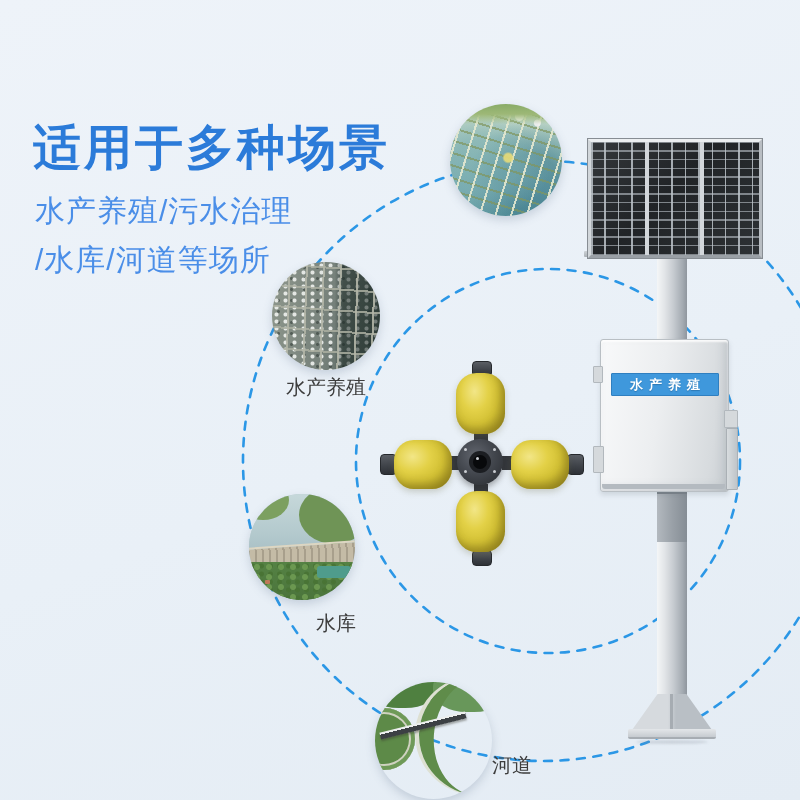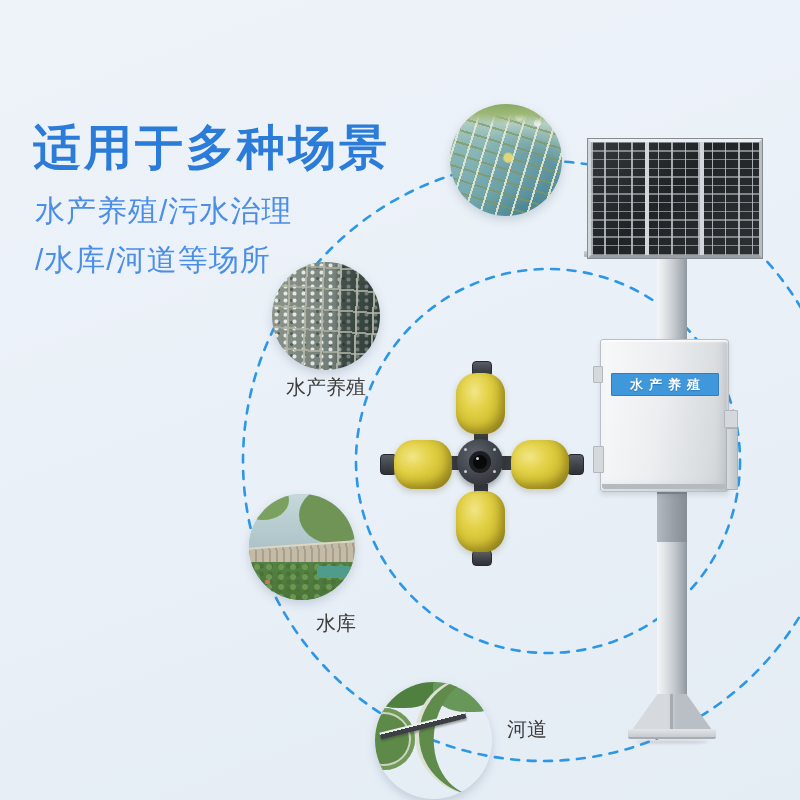--- a/index.html
+++ b/index.html
@@ -76,21 +76,21 @@
   .riv-left-park{left:-22px;top:26px;width:62px;height:62px;background:#5d8a48;border-radius:50%;
     box-shadow:inset 0 0 0 4px #6f9a58,inset 0 0 0 6px #cfd2c0;}
   .riv-right-bank{right:-52px;top:-6px;width:110px;height:120px;border-radius:50%;
     border-left:15px solid #5f8c4a;box-shadow:-4px 0 0 #dde0d2;transform:rotate(8deg);}
   .riv-bridge{left:4px;top:40px;width:88px;height:7px;transform:rotate(-14deg);
     background:linear-gradient(180deg,#eceeee 0 2px,#3c4044 2px 100%);box-shadow:0 2px 2px rgba(60,60,50,.4);}
 
   .lbl-aqua{left:450px;top:226px;width:112px;}
   .lbl-sewage{left:272px;top:374px;width:108px;}
   .lbl-reservoir{left:288px;top:610px;width:96px;}
-  .lbl-river{left:492px;top:716px;width:70px;text-align:center;}
+  .lbl-river{left:492px;top:752px;width:70px;text-align:left;}
 
   
   .pole{left:657px;top:250px;width:30px;height:480px;
     background:linear-gradient(90deg,#f4f6f7 0%,#e2e5e8 25%,#c6cbd0 55%,#a4abb2 85%,#8f969e 100%);}
   .pole-sleeve{left:657px;top:492px;width:30px;height:48px;border-top:2px solid #7c848c;
     background:linear-gradient(90deg,#b3b9bf,#9aa1a8 50%,#858d95);}
   .panel{left:588px;top:139px;width:168px;height:113px;
     border:3px solid;border-color:#eceff1 #b9bec3 #9aa0a6 #d2d7db;outline:1px solid #878d93;
     background:
       linear-gradient(90deg,transparent 0 32%,#d3d7db 32% 34.5%,transparent 34.5% 65%,#d3d7db 65% 67.5%,transparent 67.5%),

